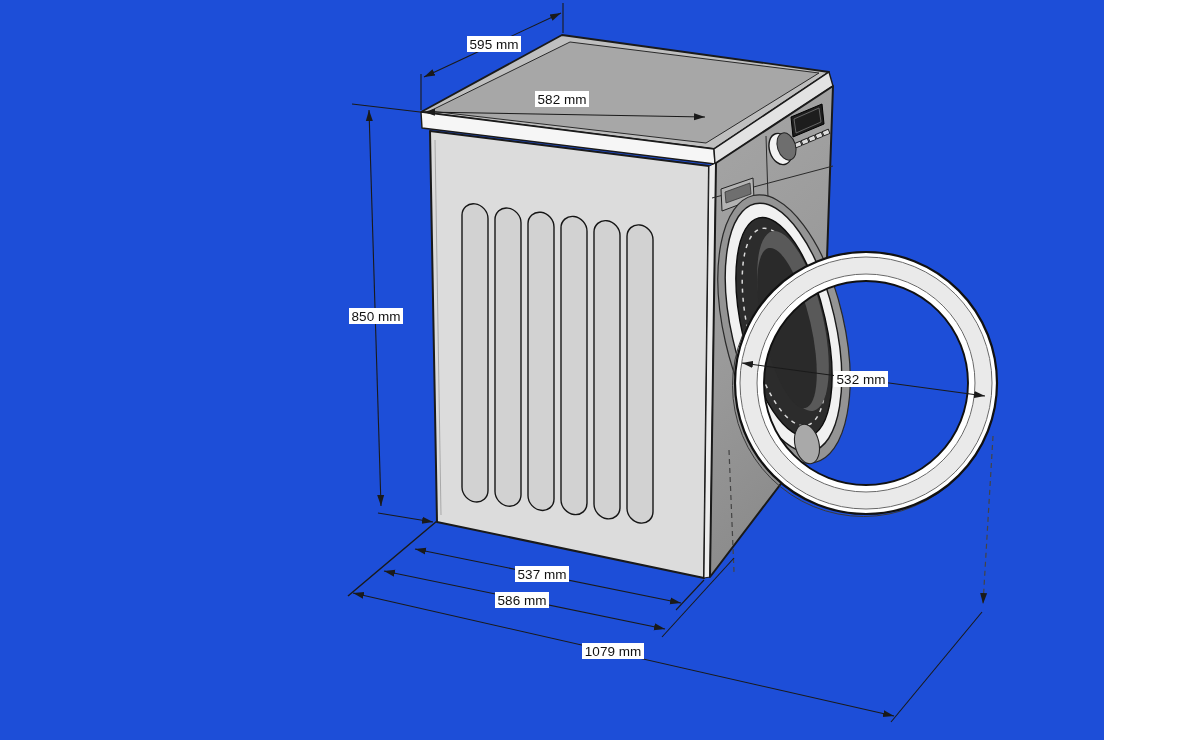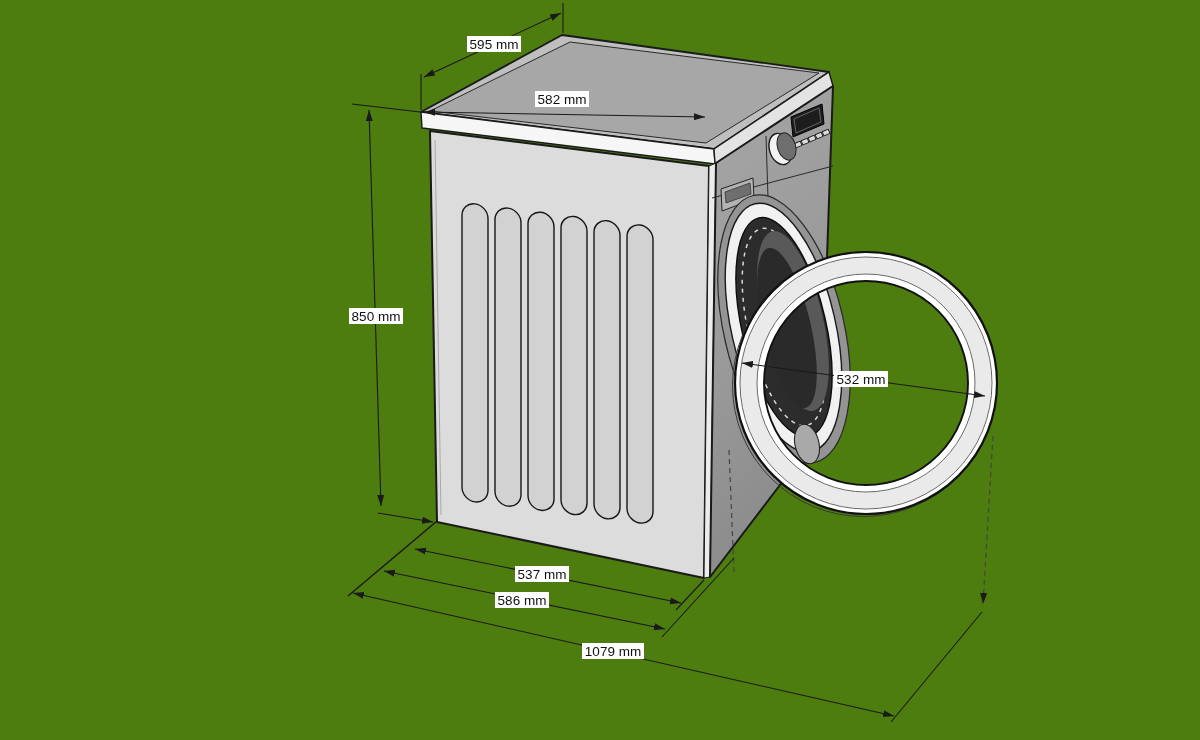--- a/index.html
+++ b/index.html
@@ -1,16 +1,16 @@
 <!DOCTYPE html>
 <html><head>
 <meta charset="utf-8">
 <style>
   html,body{margin:0;padding:0;background:#fff;}
-  #stage{width:1200px;height:740px;position:relative;background:#4d7c0f;overflow:hidden;}
+  #stage{width:1104px;height:740px;position:relative;background:#1d4ed8;overflow:hidden;}
   svg{display:block;}
   text{font-family:"Liberation Sans","DejaVu Sans",sans-serif;font-size:13.5px;fill:#111111;}
 </style>
 </head>
 <body>
 
 <div id="stage">
 <svg width="1200" height="740" viewBox="0 0 1200 740">
   <defs>
     <marker id="arrE" markerWidth="12" markerHeight="9" refX="11" refY="4.5" orient="auto" markerUnits="userSpaceOnUse">

